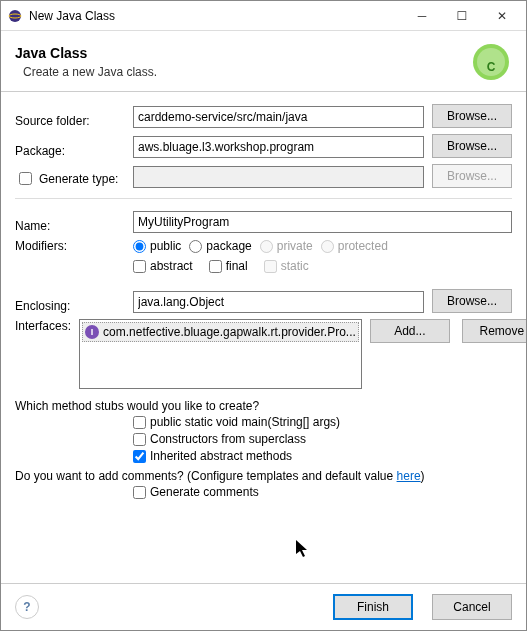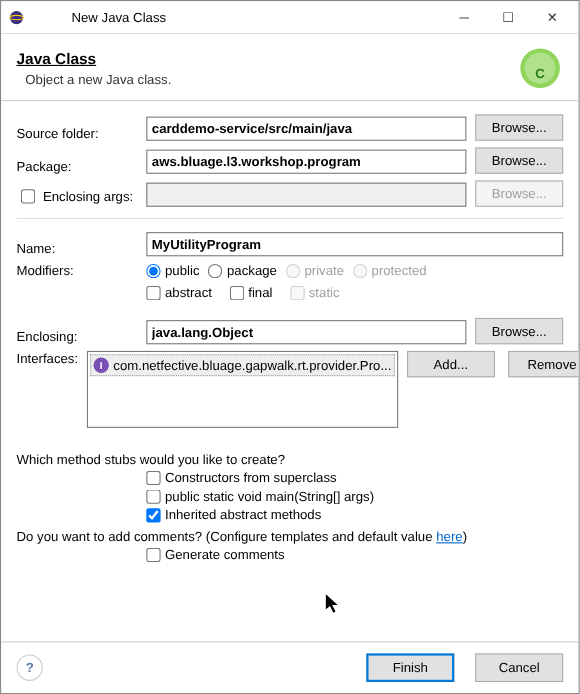--- a/index.html
+++ b/index.html
@@ -1,41 +1,41 @@
 <!DOCTYPE html>
 <html><head>
 <meta charset="utf-8">
 <style>
   * { box-sizing: border-box; font-family: "Segoe UI", Tahoma, sans-serif; font-size: 12px; }
   body { margin: 0; background: #fff; width: 527px; height: 631px; border: 1px solid #888; display: flex; flex-direction: column; }
   .titlebar { height: 30px; display: flex; align-items: center; padding: 0 4px; border-bottom: 1px solid #ddd; }
   .titlebar .icon { width: 16px; height: 16px; margin: 0 6px 0 2px; }
-  .titlebar .title { flex: 1; margin-left: 36px; }
+  .titlebar .title { flex: 1; }
   .titlebar .ctrl { width: 40px; height: 28px; display: flex; align-items: center; justify-content: center; color: #333; }
   .header { padding: 10px 14px 8px 14px; display: flex; align-items: center; border-bottom: 1px solid #ccc; }
   .header-text { flex: 1; }
-  .header-title { font-size: 14px; font-weight: bold; margin-bottom: 4px; text-decoration: underline; }
+  .header-title { font-size: 14px; font-weight: bold; margin-bottom: 4px; }
   .header-desc { color: #333; padding-left: 8px; }
   .header-icon { width: 42px; height: 42px; }
   .body { flex: 1; padding: 12px 14px 8px 14px; display: flex; flex-direction: column; gap: 6px; overflow:hidden;}
   .row { display: flex; align-items: flex-end; gap: 8px; }
   .lbl { width: 110px; display: flex; align-items: center; gap: 4px;}
-  .field { flex: 1; height: 22px; border: 1px solid #7a7a7a; padding: 2px 4px; background: #fff; font-weight: bold; }
+  .field { flex: 1; height: 22px; border: 1px solid #7a7a7a; padding: 2px 4px; background: #fff; }
   .field.ro { background: #f0f0f0; color: #888; }
   .btn { width: 80px; height: 24px; border: 1px solid #adadad; background: #e1e1e1; text-align: center; line-height: 22px; cursor: pointer; }
   .btn.dis { color: #a0a0a0; background: #f4f4f4; cursor: default;}
   .spacer-line { height: 1px; background: #ddd; margin: 4px 0 6px 0;}
   .mod-row2 { display: flex; align-items: center; gap: 16px; padding-left: 118px;}
   .radio, .check { display: flex; align-items: center; gap: 4px; }
   .radio input, .check input { margin:0; }
   .radio.dis, .check.dis { color: #a0a0a0; }
   .list { flex: 1; height: 70px; border: 1px solid #7a7a7a; background: #fff; padding: 2px; }
   .list-item { display: flex; align-items: center; gap: 4px; padding: 2px 2px; background: #eee; border: 1px dotted transparent;}
   .list-item.sel { border-color: #999; }
-  .stub-section { margin-top: 16px; }
+  .stub-section { margin-top: 4px; }
   .stub-opts { padding-left: 118px; display: flex; flex-direction: column; gap: 3px; margin-top:2px;}
   .link { color: #0066cc; text-decoration: underline; cursor: pointer; }
   .footer { border-top: 1px solid #ccc; padding: 10px 14px; display: flex; align-items: center; }
   .footer .help { width: 24px; height: 24px; border: 1px solid #ccc; border-radius: 50%; display:flex; align-items:center; justify-content:center; color:#5b7ea8; font-weight:bold; cursor:pointer;}
   .footer .spacer { flex: 1; }
   .footer .fbtn { width: 80px; height: 26px; border: 1px solid #adadad; background: #e1e1e1; margin-left: 19px; cursor:pointer; }
   .footer .fbtn.primary { border: 2px solid #0078d7; }
   .cursor { position: absolute; left: 296px; top: 540px; pointer-events:none;}
   .colstack { display:flex; flex-direction:row; gap:6px;}
   .top-align { align-items: flex-start; }
@@ -53,21 +53,21 @@
   </span>
   <span class="title">New Java Class</span>
   <div class="ctrl">─</div>
   <div class="ctrl">☐</div>
   <div class="ctrl">✕</div>
 </div>
 
 <div class="header">
   <div class="header-text">
     <div class="header-title">Java Class</div>
-    <div class="header-desc">Object a new Java class.</div>
+    <div class="header-desc">Create a new Java class.</div>
   </div>
   <span class="header-icon">
     <svg viewBox="0 0 42 42">
         <circle cx="21" cy="21" r="18" fill="#8fd65a"></circle>
         <circle cx="21" cy="21" r="14" fill="#fff" opacity="0.3"></circle>
         <text x="21" y="30" text-anchor="middle" font-size="24" font-weight="bold" fill="#2e7d1a">C</text>
       </svg>
   </span>
 </div>
 
@@ -81,21 +81,21 @@
 
   <div class="row">
     <span class="lbl">Package:</span>
     <input class="field" value="aws.bluage.l3.workshop.program" style="">
     <div class="btn">Browse...</div>
   </div>
 
   <div class="row">
     <span class="lbl">
       <input type="checkbox" style="">
-      <span>Enclosing args:</span>
+      <span>Generate type:</span>
     </span>
     <input class="field ro" disabled="" value="" style="">
     <div class="btn dis">Browse...</div>
   </div>
 
   <div class="spacer-line"></div>
 
   <div class="row">
     <span class="lbl">Name:</span>
     <input class="field" value="MyUtilityProgram" style="">
@@ -156,25 +156,25 @@
       <div style="height:6px"></div>
       <div class="btn">Remove</div>
     </div>
   </div>
 
   <div class="stub-section">
     <div>Which method stubs would you like to create?</div>
     <div class="stub-opts">
       <label class="check">
           <input type="checkbox" style="">
+          <span>public static void main(String[] args)</span>
+        </label>
+      <label class="check">
+          <input type="checkbox" style="">
           <span>Constructors from superclass</span>
-        </label>
-      <label class="check">
-          <input type="checkbox" style="">
-          <span>public static void main(String[] args)</span>
         </label>
       <label class="check">
           <input type="checkbox" checked="" style="">
           <span>Inherited abstract methods</span>
         </label>
     </div>
   </div>
 
   <div style="margin-top:0">
     <span>

